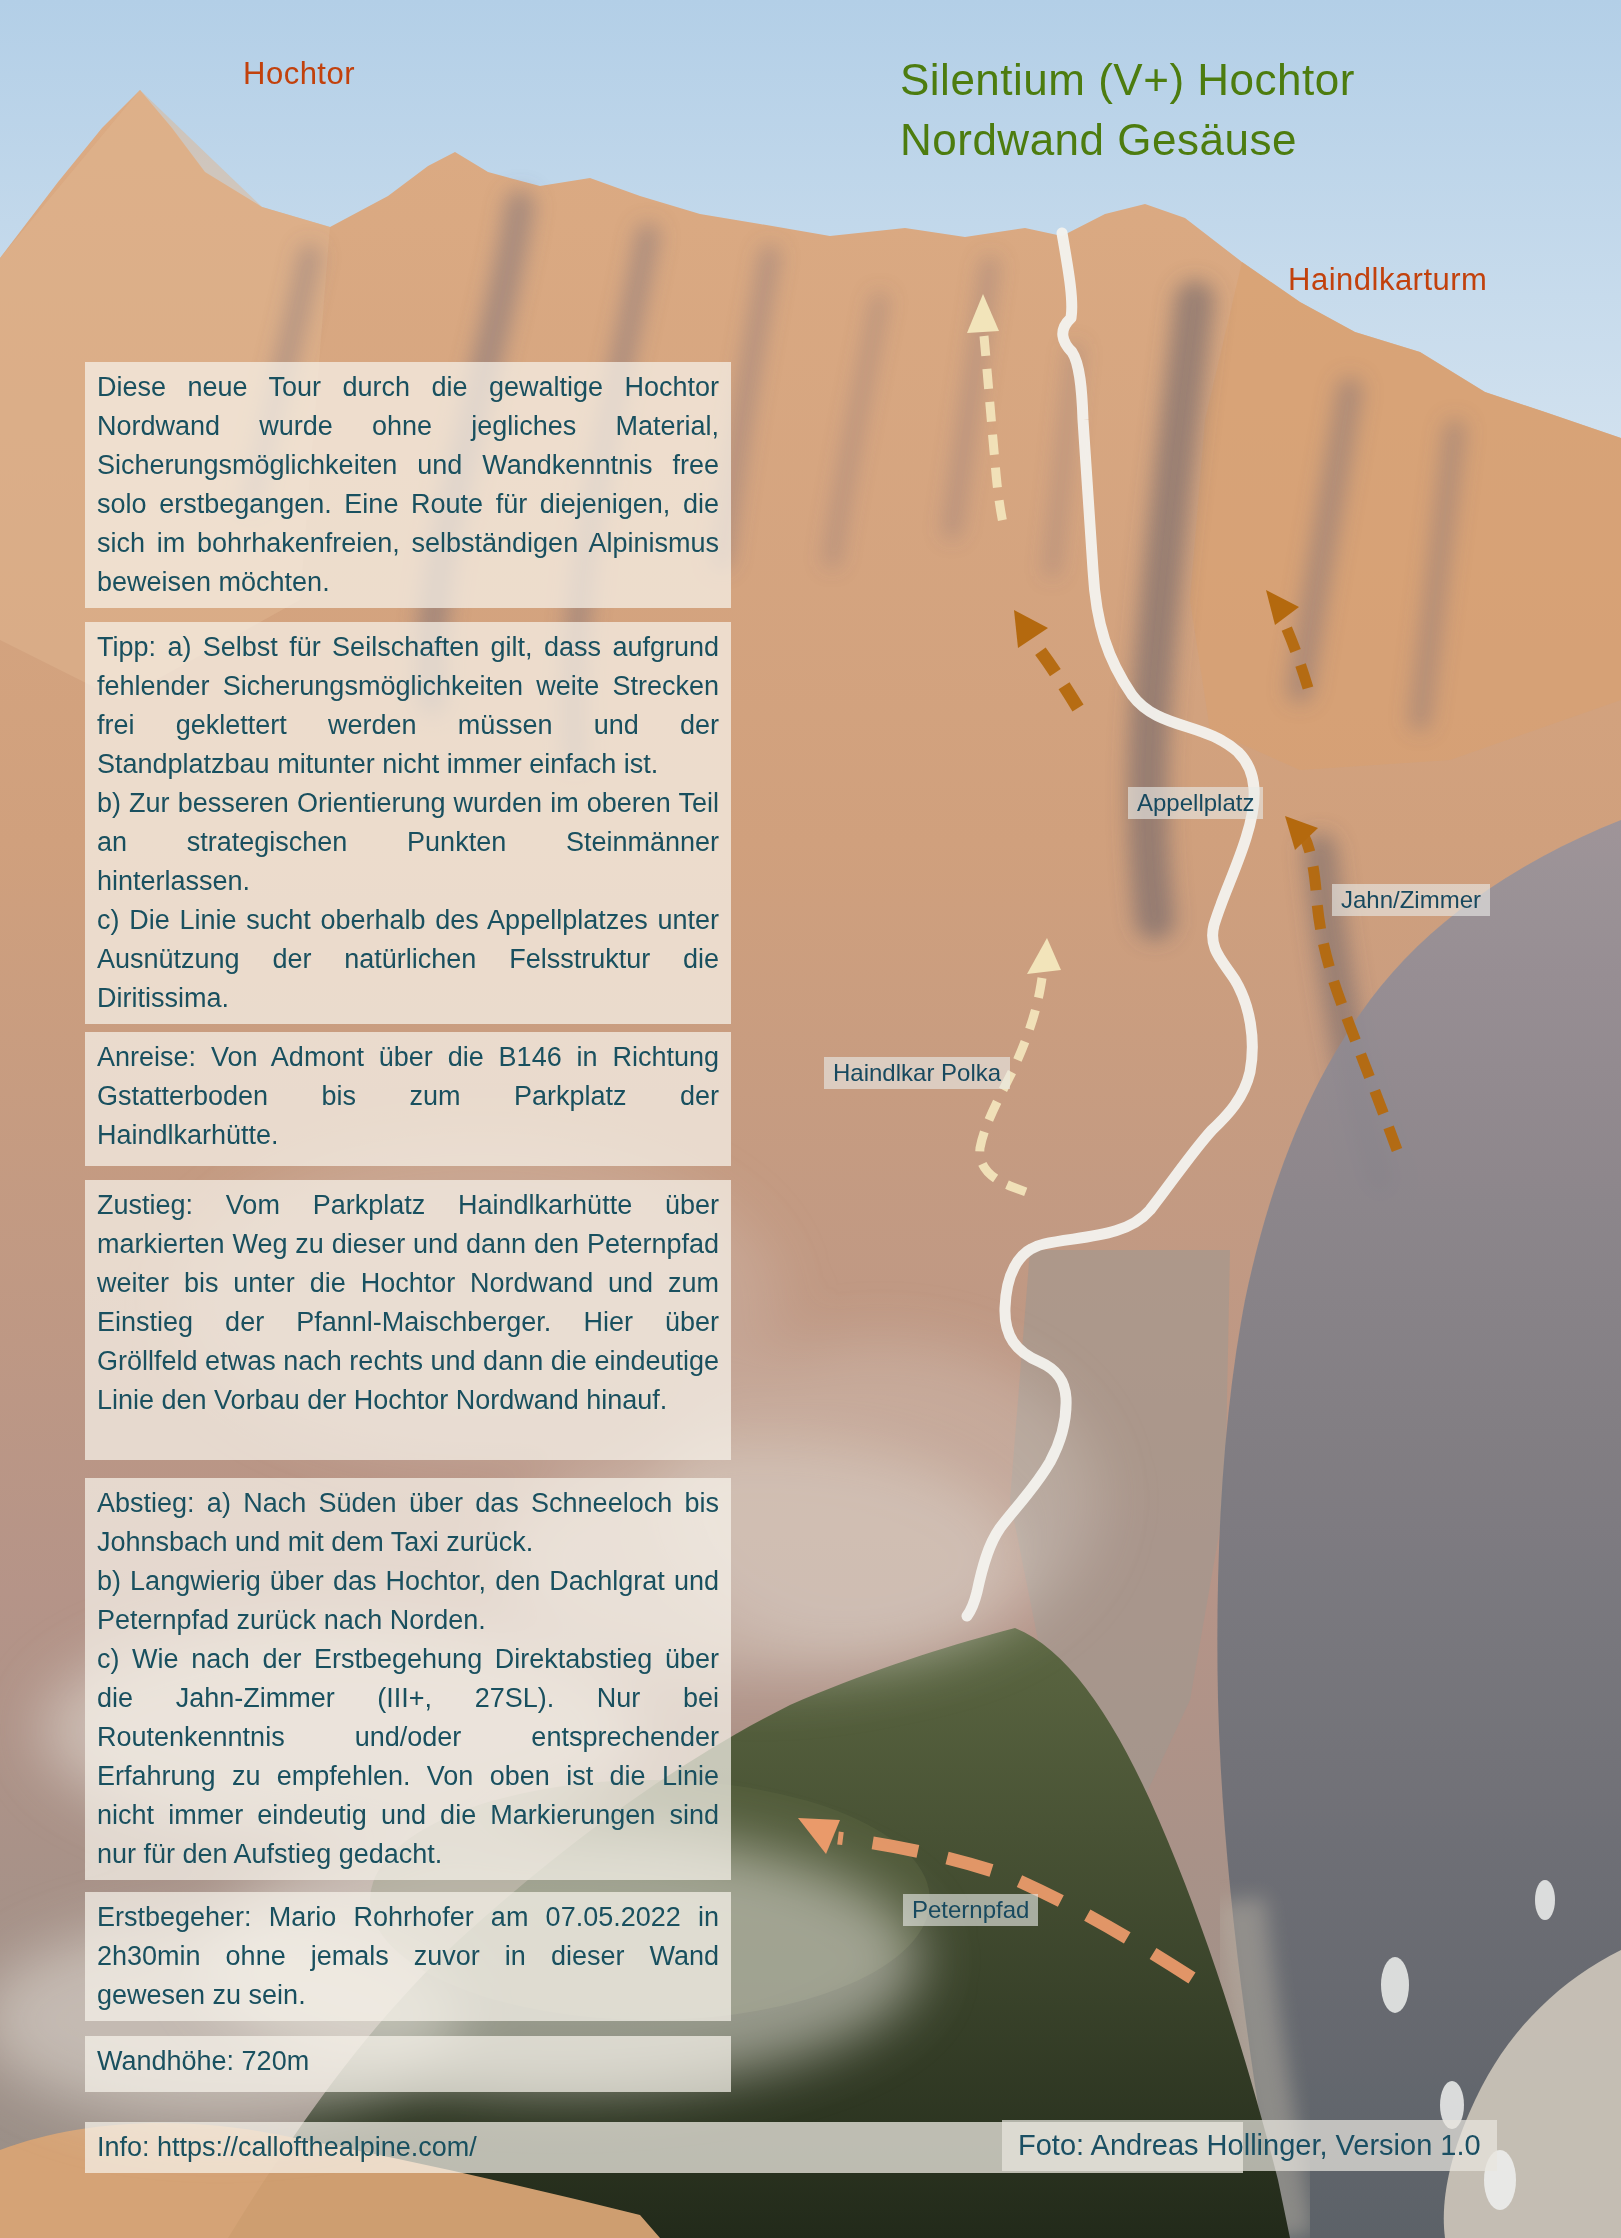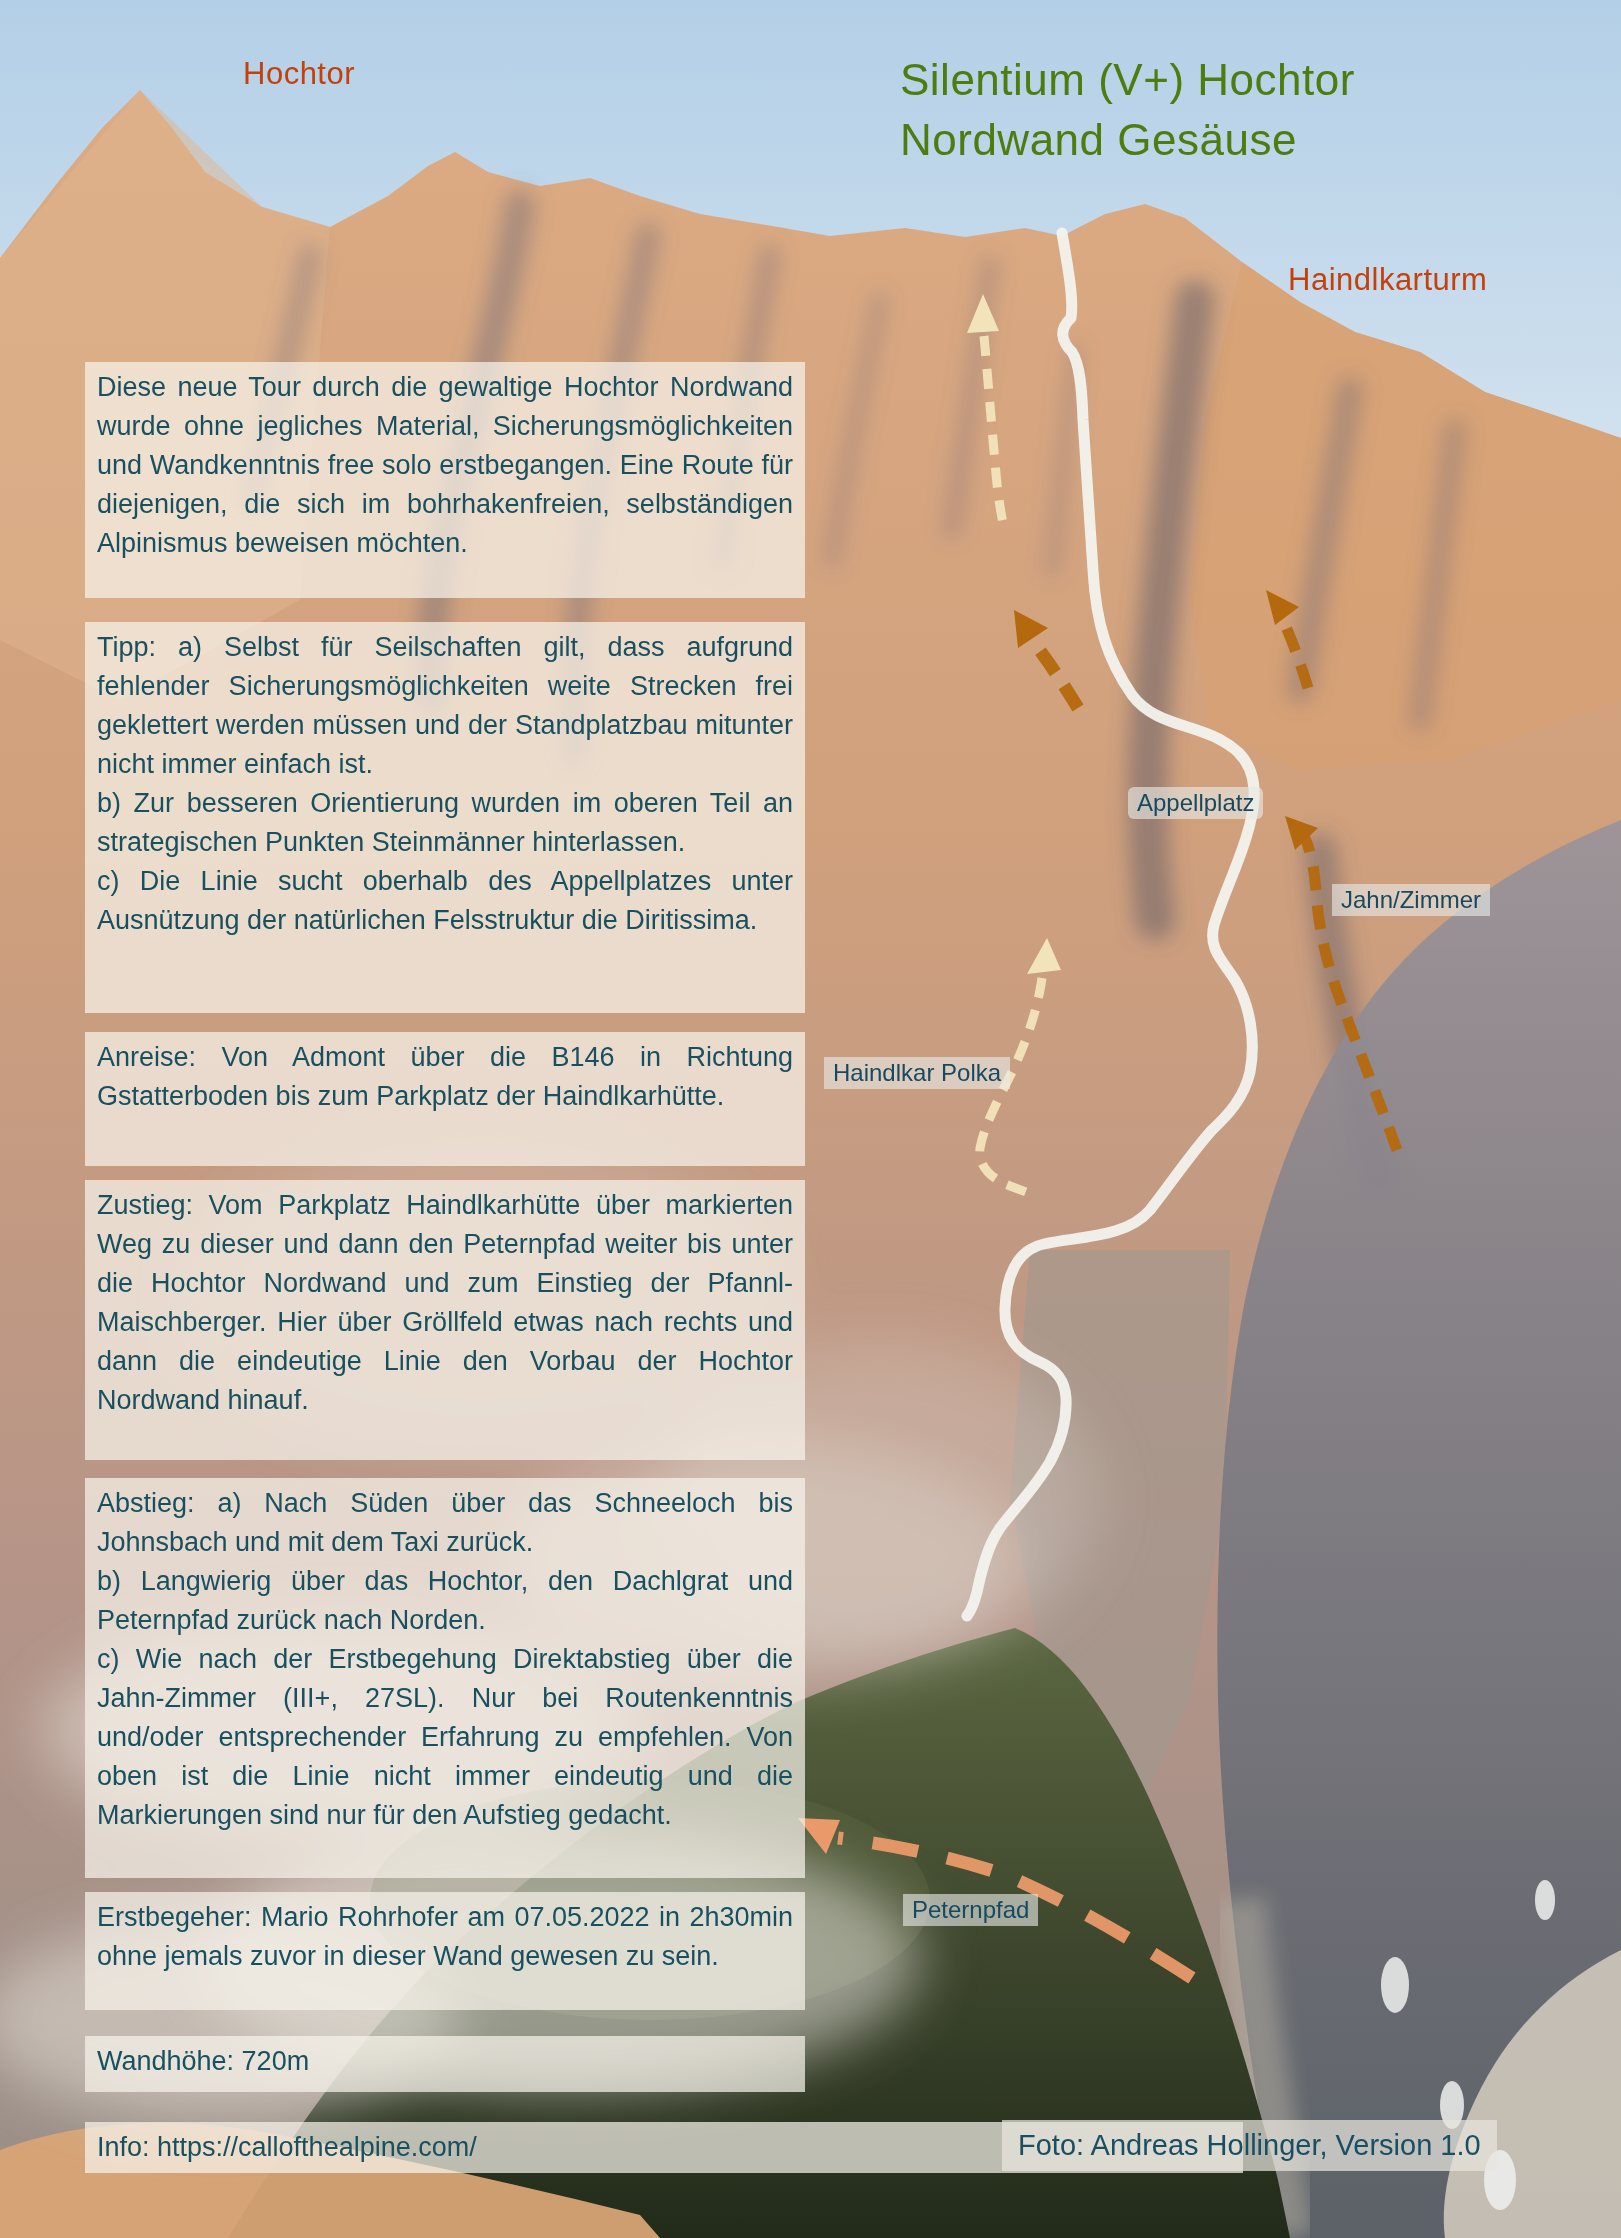--- a/index.html
+++ b/index.html
@@ -12,21 +12,21 @@
   }
   #bg{position:absolute;left:0;top:0;width:1621px;height:2238px;}
   .abs{position:absolute;}
   .title{
     left:900px;top:50px;
     color:#4d7c0f;
     font-size:44px;line-height:60px;
     letter-spacing:.5px;
   }
   .tb{
-    left:85px;width:720px;
+    left:85px;width:646px;
     background:rgba(247,242,234,.72);
     color:#19505f;
     font-size:27px;line-height:39px;
     text-align:justify;
     padding:6px 12px;
     box-sizing:border-box;
     white-space:pre-line;
   }
   .sky-label{
     color:#c2410c;font-size:31px;letter-spacing:.5px;
@@ -161,21 +161,21 @@
     </g>
   </svg>
 
   <div class="abs title">
     <div>Silentium (V+) Hochtor</div>
     <div>Nordwand Gesäuse</div>
   </div>
 
   <div class="abs sky-label" style="left:243px;top:56px;">Hochtor</div>
   <div class="abs sky-label" style="left:1288px;top:238px;margin-top:24px;">Haindlkarturm</div>
-  <div class="abs photo-label" style="left:1128px;top:787px;border-radius:6px;">Appellplatz</div>
+  <div class="abs photo-label" style="left:1128px;top:787px;">Appellplatz</div>
   <div class="abs photo-label" style="left:1332px;top:884px;">Jahn/Zimmer</div>
   <div class="abs photo-label" style="left:824px;top:1057px;">Haindlkar Polka</div>
   <div class="abs photo-label" style="left:903px;top:1894px;">Peternpfad</div>
 
   <div class="abs tb" style="top:362px;min-height:236px;">Diese neue Tour durch die gewaltige Hochtor Nordwand wurde ohne jegliches Material, Sicherungsmöglichkeiten und Wandkenntnis free solo erstbegangen. Eine Route für diejenigen, die sich im bohrhakenfreien, selbständigen Alpinismus beweisen möchten.</div>
   <div class="abs tb" style="top:622px;min-height:391px;">Tipp: a) Selbst für Seilschaften gilt, dass aufgrund fehlender Sicherungsmöglichkeiten weite Strecken frei geklettert werden müssen und der Standplatzbau mitunter nicht immer einfach ist.
 b) Zur besseren Orientierung wurden im oberen Teil an strategischen Punkten Steinmänner hinterlassen.
 c) Die Linie sucht oberhalb des Appellplatzes unter Ausnützung der natürlichen Felsstruktur die Diritissima.</div>
   <div class="abs tb" style="top:1032px;min-height:134px;">Anreise: Von Admont über die B146 in Richtung Gstatterboden bis zum Parkplatz der Haindlkarhütte.</div>
   <div class="abs tb" style="top:1180px;min-height:280px;">Zustieg: Vom Parkplatz Haindlkarhütte über markierten Weg zu dieser und dann den Peternpfad weiter bis unter die Hochtor Nordwand und zum Einstieg der Pfannl-Maischberger. Hier über Gröllfeld etwas nach rechts und dann die eindeutige Linie den Vorbau der Hochtor Nordwand hinauf.</div>

